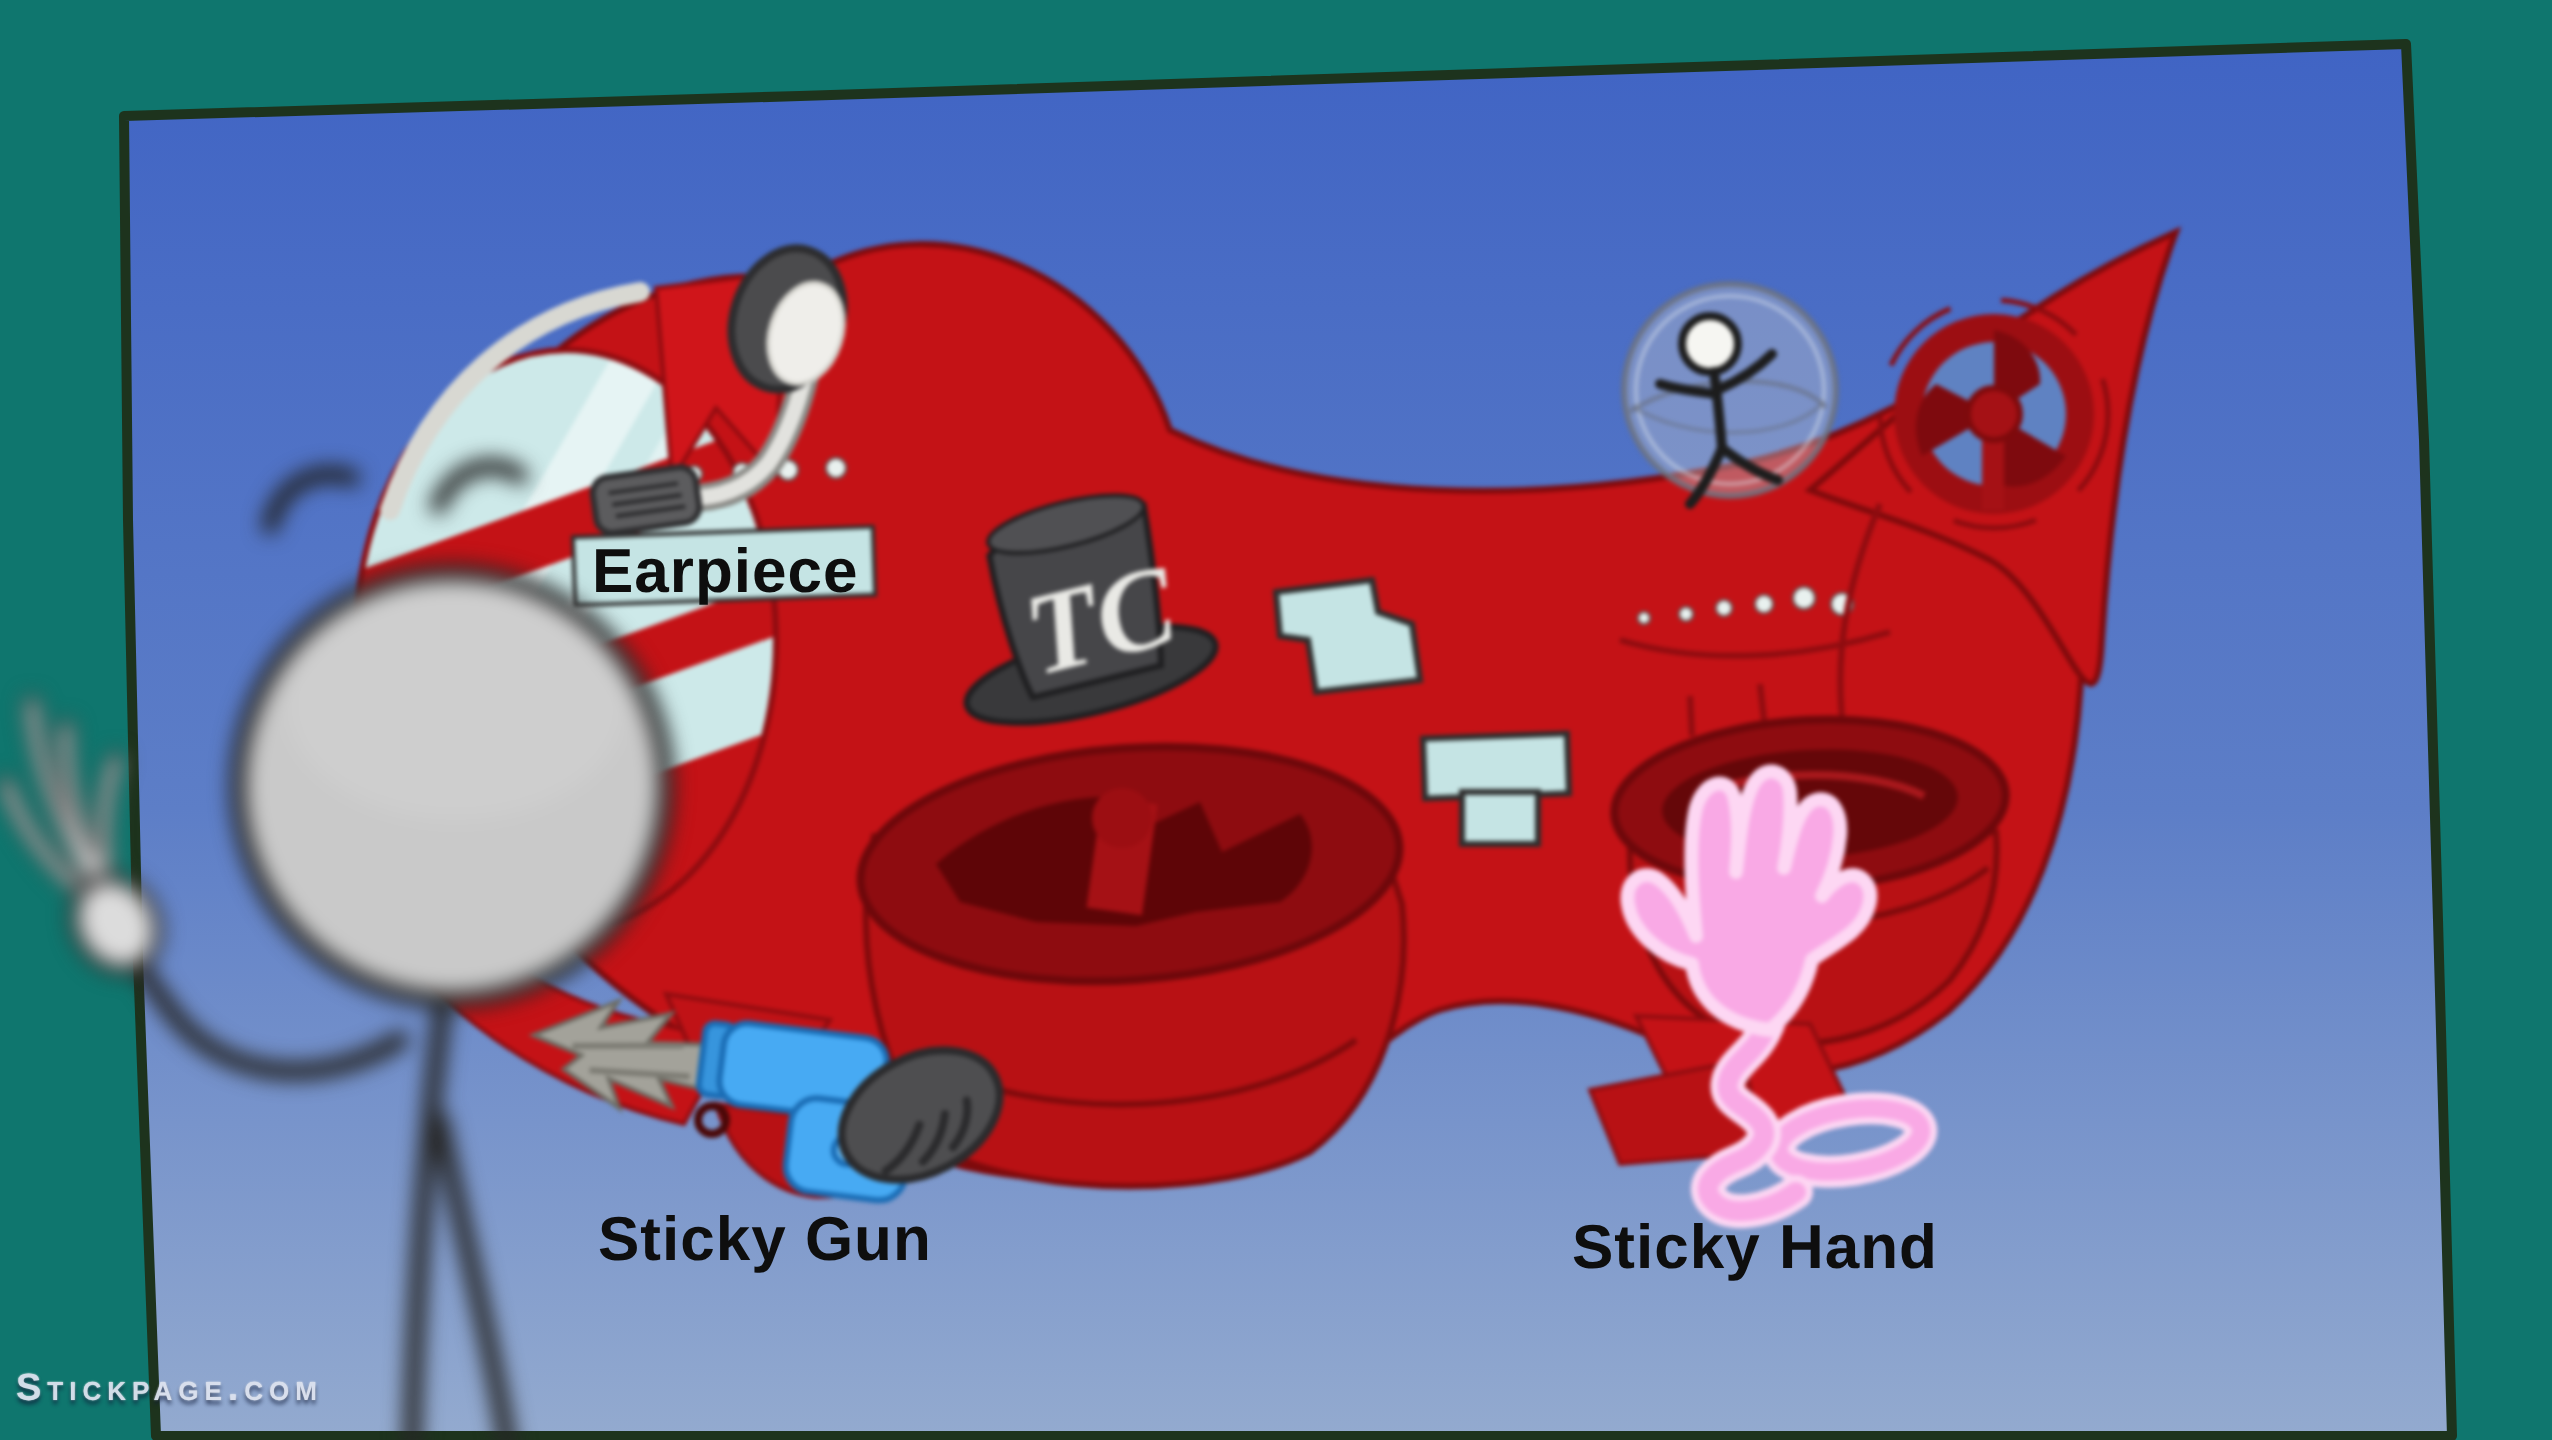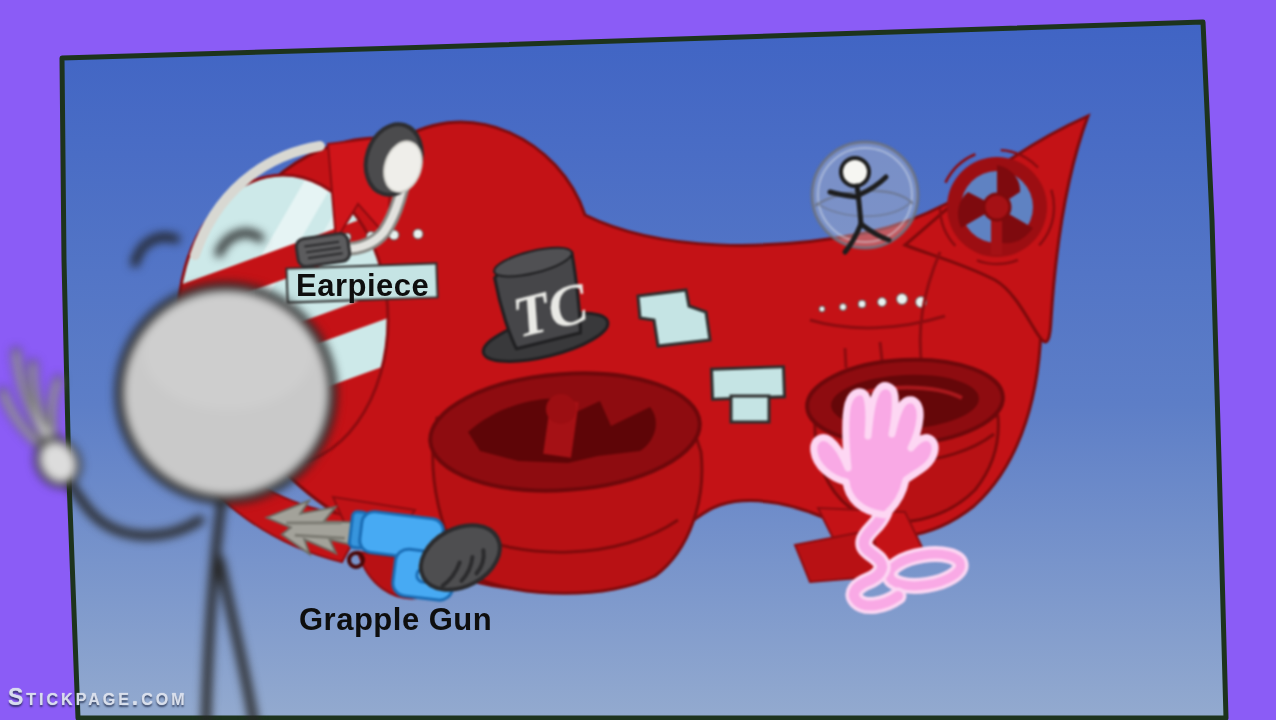--- a/index.html
+++ b/index.html
@@ -1,34 +1,34 @@
 <!DOCTYPE html>
 <html><head>
 <meta charset="utf-8">
 <style>
   html,body { margin:0; padding:0; background:#222; }
   .stage {
     position:relative; width:1276px; height:720px; overflow:hidden;
-    background:#8b5cf6;
+    background:#0f766e;
     font-family:"Liberation Sans", sans-serif;
   }
   .stage svg { position:absolute; left:0; top:0; }
   .blurred { filter: blur(5px); }
   .soft { filter: blur(1px); }
   .label {
     position:absolute; font-weight:bold; font-size:31px; color:#0e0e0e;
     white-space:nowrap; letter-spacing:0.5px;
   }
   .label-earpiece   { left:296px; top:268px; }
   .label-cannonball { left:779px; top:268px; }
   .label-grapplegun { left:299px; top:602px; }
   .label-stickyhand { left:786px; top:606px; }
   .watermark {
     position:absolute; left:8px; top:684px;
-    font-variant:small-caps; font-weight:bold; font-size:23px;
+    font-variant:small-caps; font-weight:bold; font-size:19px;
     letter-spacing:3px; color:#dde3ef; opacity:0.95;
     text-shadow:0 2px 2px rgba(15,25,55,0.75), 0 0 1px #ffffff;
   }
 </style>
 </head>
 <body>
 
 <div class="stage">
 
 <svg width="1276" height="720" viewBox="0 0 1276 720">
@@ -251,17 +251,18 @@
       <ellipse cx="58" cy="462" rx="20" ry="24" transform="rotate(-30 58 462)" fill="#dcdcdc" stroke="#2a2a2a" stroke-width="5"></ellipse>
     </g>
     <path d="M222,498 C214,560 208,640 206,724" fill="none" stroke="#262626" stroke-width="9" stroke-linecap="round"></path>
     <path d="M220,560 C232,620 246,672 254,724" fill="none" stroke="#262626" stroke-width="9" stroke-linecap="round"></path>
     <circle cx="226" cy="393" r="107" fill="#c9c9c9" stroke="#262626" stroke-width="8"></circle>
     <ellipse cx="228" cy="352" rx="85" ry="58" fill="#d2d2d2" opacity="0.55"></ellipse>
   </g>
 </svg>
 
 <div class="label label-earpiece">Earpiece</div>
-<div class="label label-grapplegun">Grapple Gun</div>
+<div class="label label-grapplegun">Sticky Gun</div>
+<div class="label label-stickyhand">Sticky Hand</div>
 
 <div class="watermark">Stickpage.com</div>
 
 </div>
 
 </body></html>

